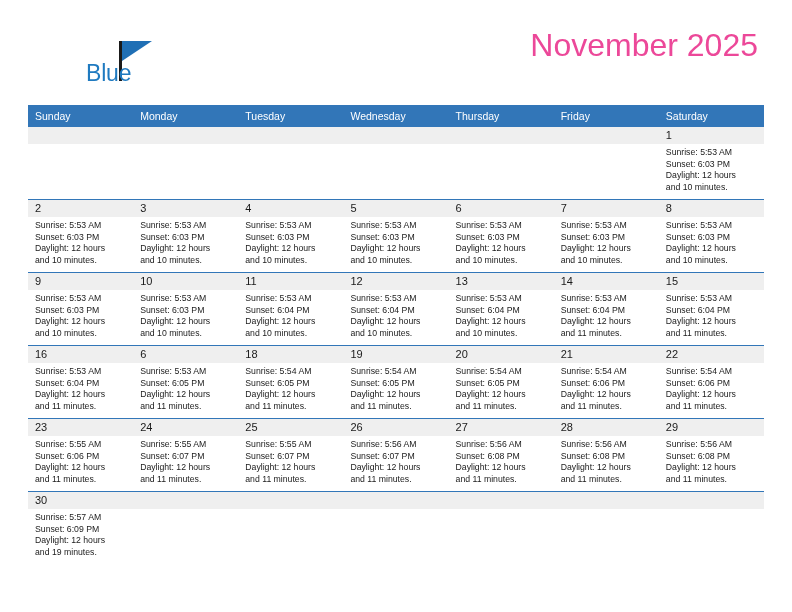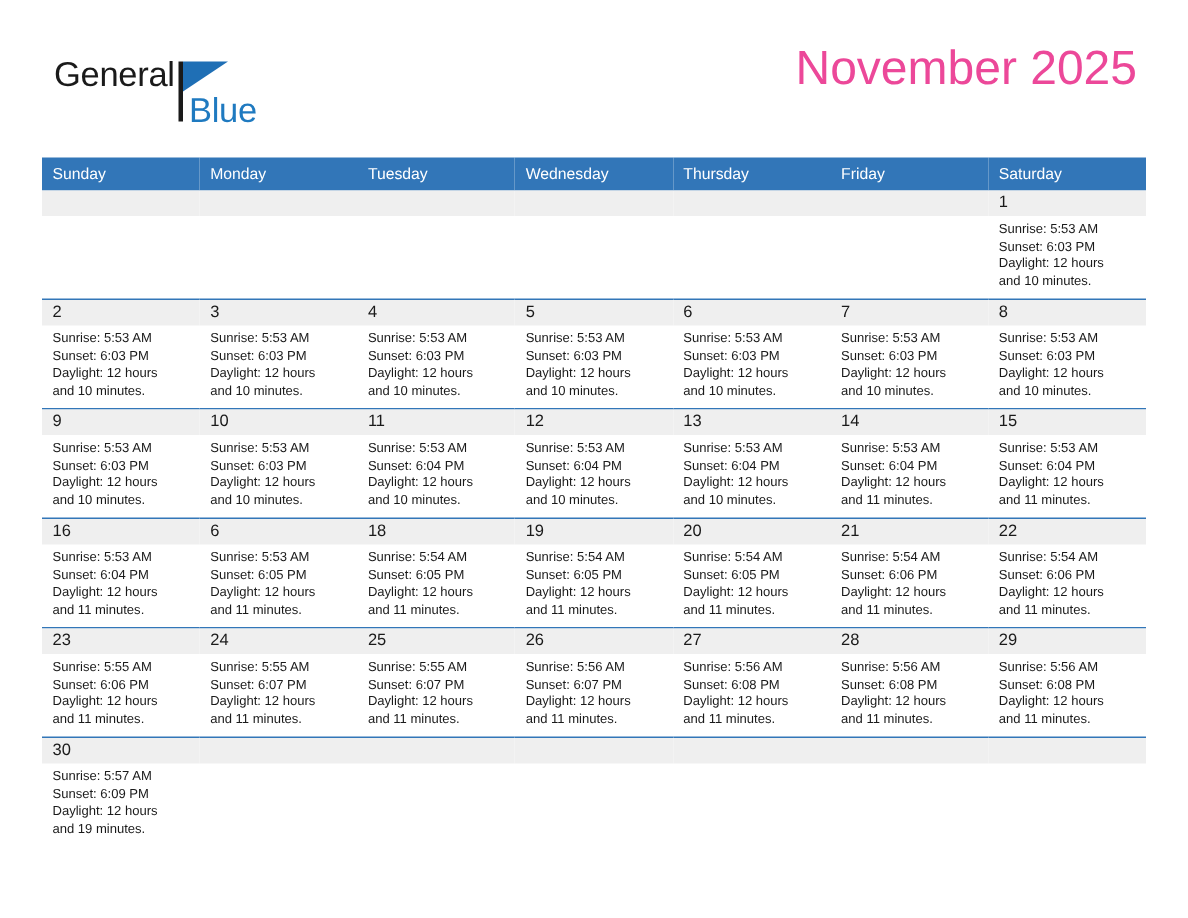--- a/index.html
+++ b/index.html
@@ -62,21 +62,20 @@
     height: 40px;
     background: #1a1a1a;
   }
   .logo-blue {
     position: absolute;
     left: 50px;
     top: 24px;
     font-size: 23px;
     color: #1f7ac0;
     letter-spacing: -0.2px;
-    margin-left: 40px;
   }
 
   .title-block {
     position: absolute;
     right: 34px;
     top: 28px;
     text-align: right;
   }
   .cal-title {
     font-size: 32px;
@@ -146,21 +145,20 @@
   .details div { white-space: nowrap; }
 </style>
 </head>
 <body>
 
 <div class="page">
 
   <div class="header">
 
     <div class="logo">
-      <span class="logo-general">General</span>
       <span class="logo-pole"></span>
       <span class="logo-flag"></span>
       <span class="logo-blue">Blue</span>
     </div>
 
     <div class="title-block">
       <div class="cal-title">November 2025</div>
     </div>
 
   </div>

